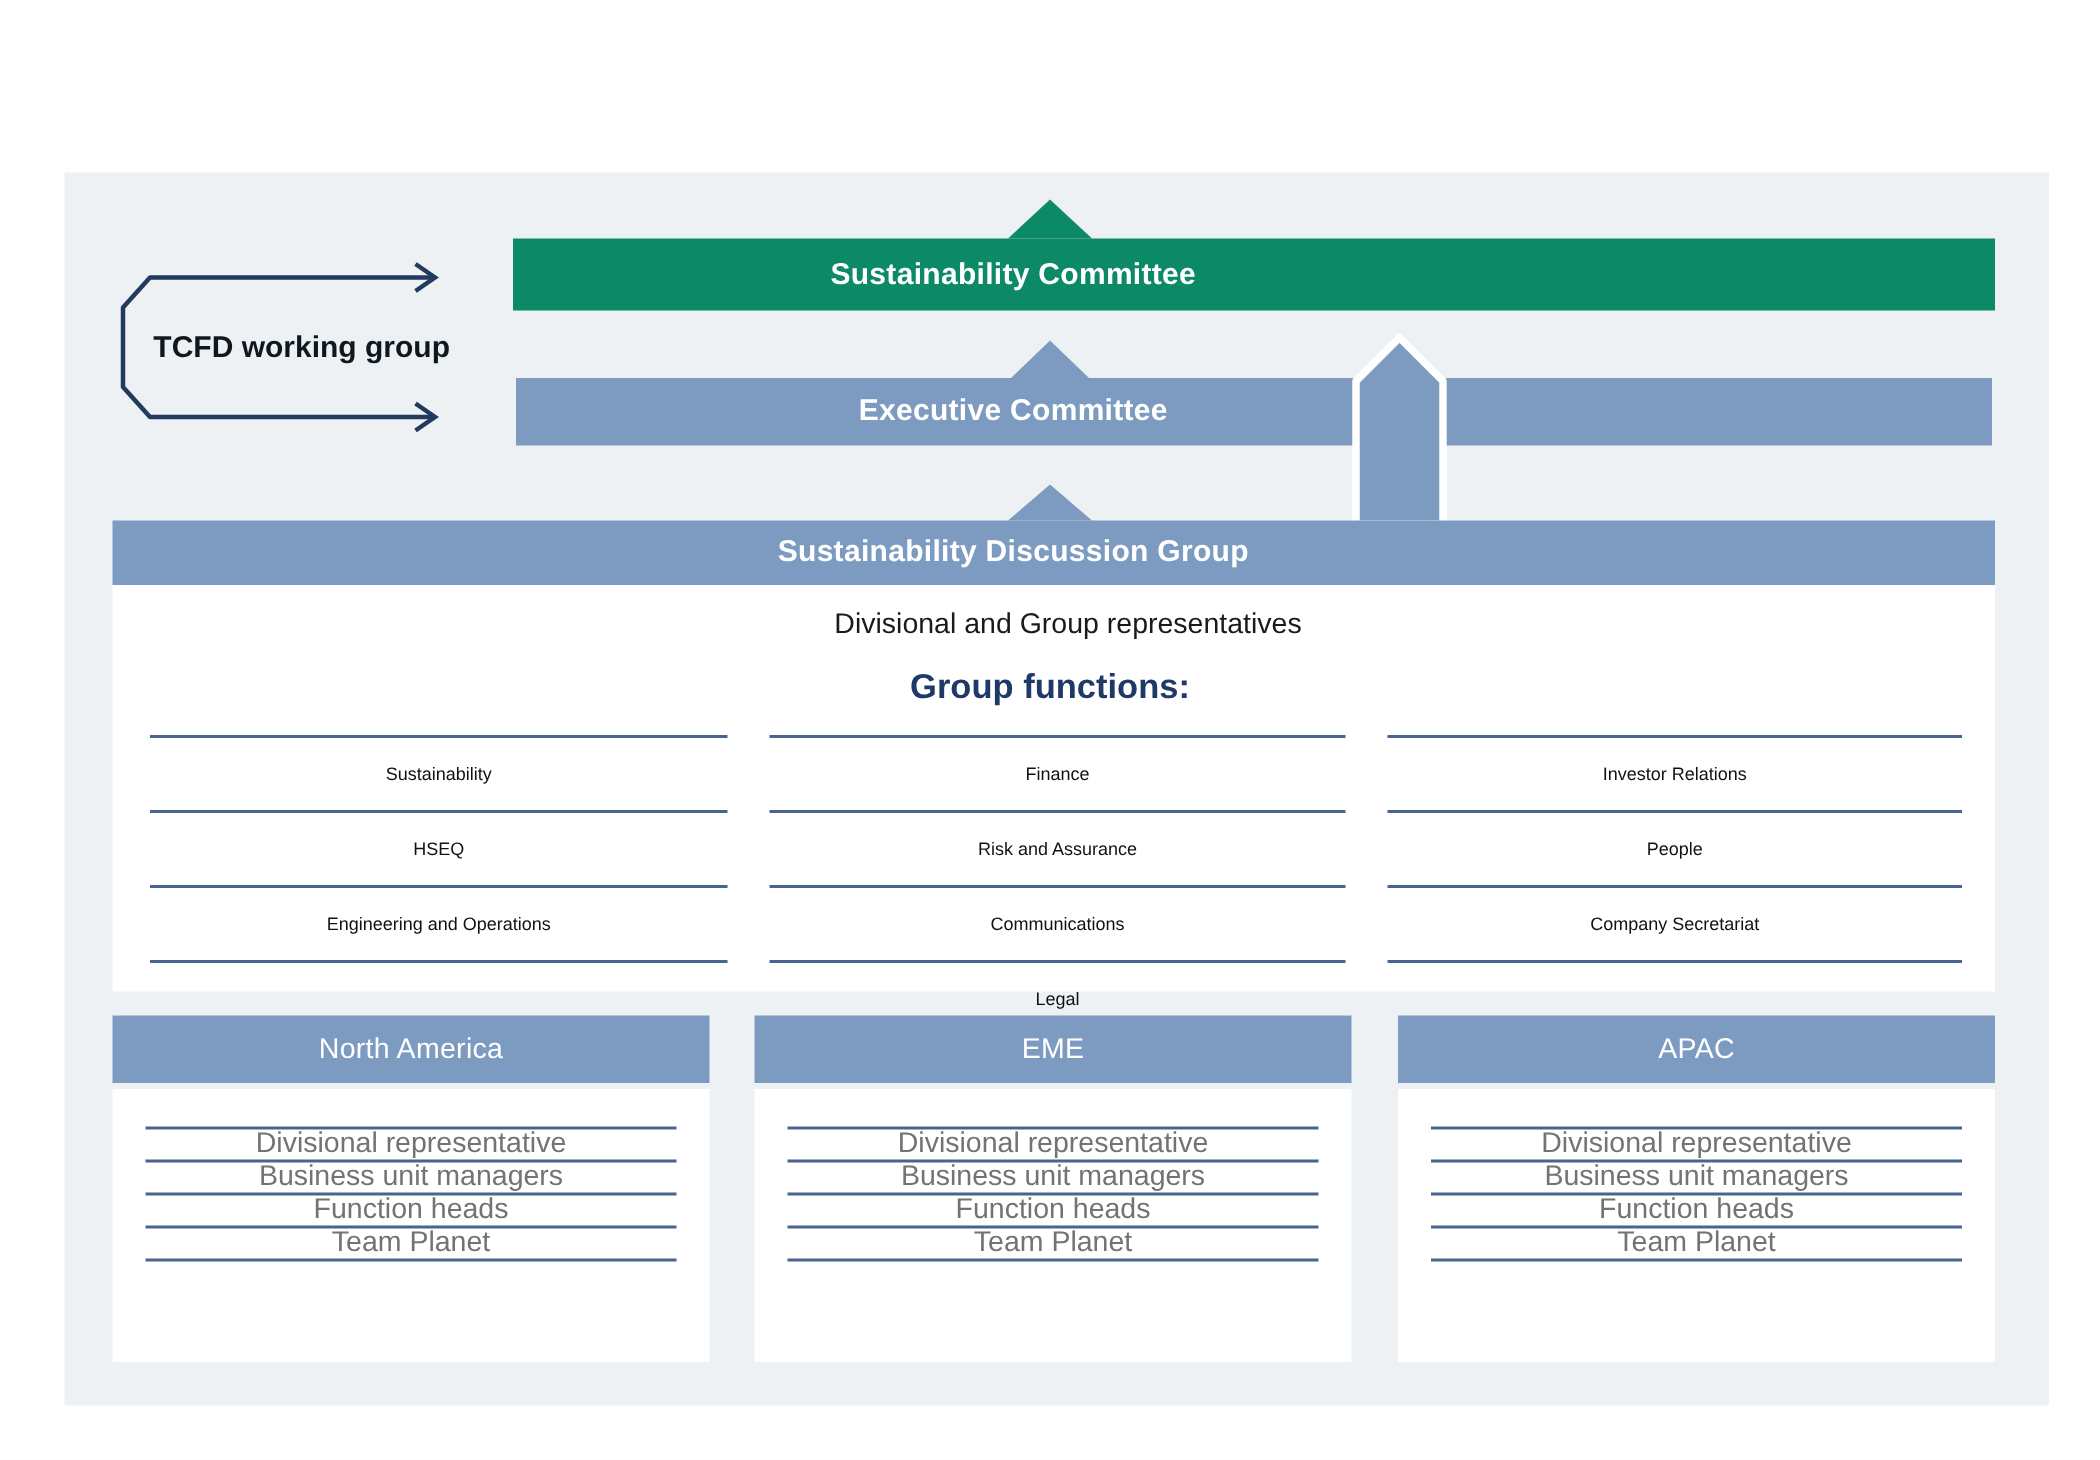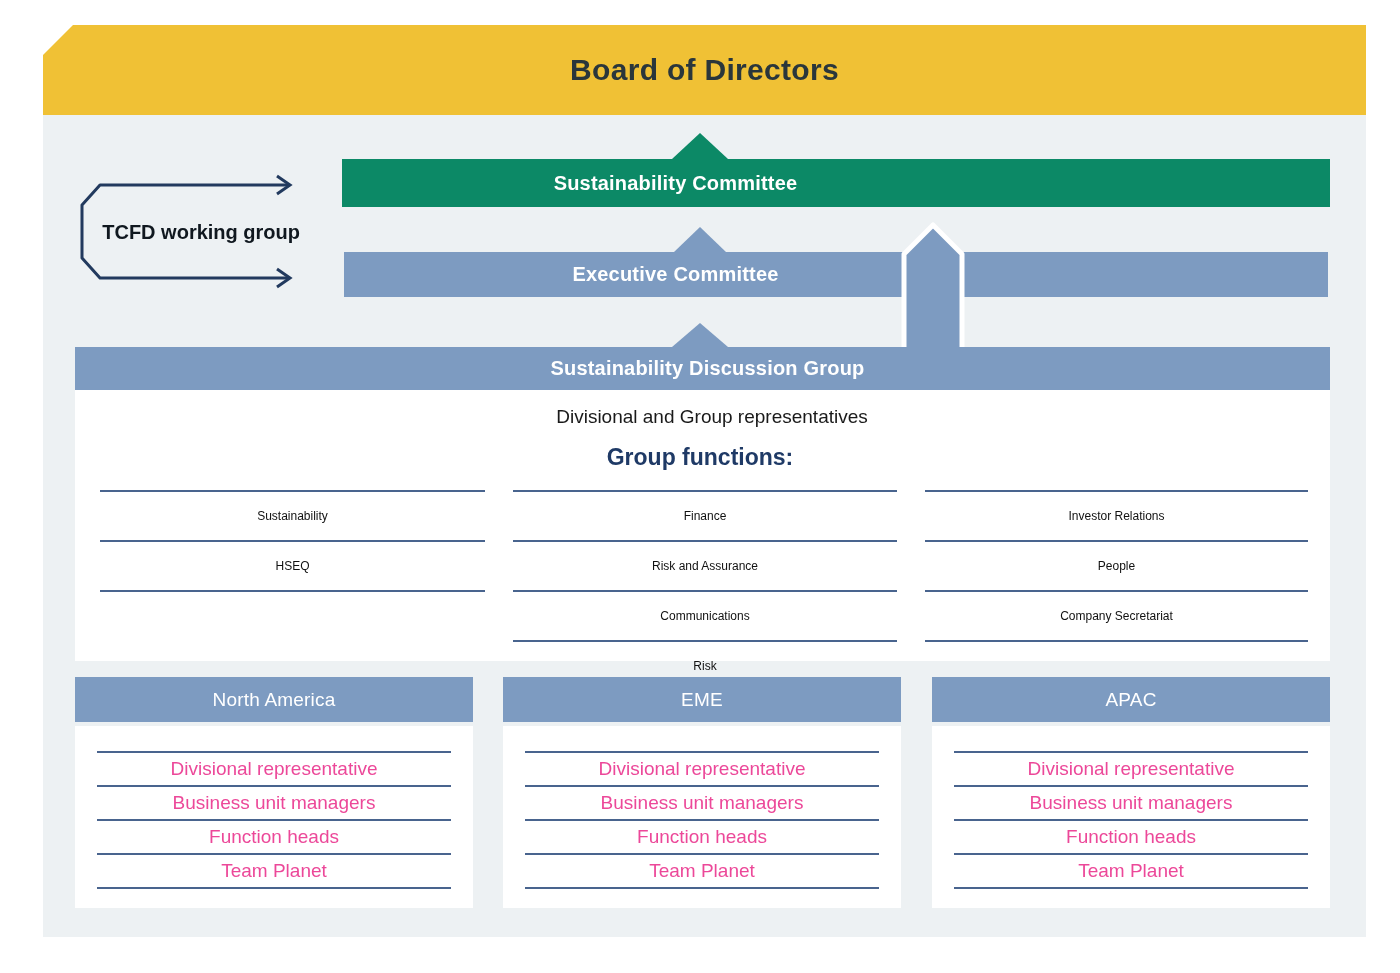--- a/index.html
+++ b/index.html
@@ -21,21 +21,21 @@
   
   .bar { position:absolute; }
   .bar-green { left:342px; top:159px; width:988px; height:48px; background:#0C8966; }
   .bar-exec  { left:344px; top:252px; width:984px; height:45px; background:#7D9BC1; }
   .bar-disc  { left:75px;  top:347px; width:1255px; height:43px; background:#7D9BC1; }
 
   .bar-label { position:absolute; left:0; width:1351px; text-align:center;
                color:#ffffff; font-weight:bold; font-size:20px; letter-spacing:.2px; }
   .lbl-green { top:159px; height:48px; line-height:48px; }
   .lbl-exec  { top:252px; height:45px; line-height:45px; }
-  .lbl-disc  { top:347px; height:43px; line-height:43px;padding-left:32px; }
+  .lbl-disc  { top:347px; height:43px; line-height:43px; }
 
   
   .tri { position:absolute; width:0; height:0; }
   .tri-green { left:672px; top:133px; border-left:28px solid transparent; border-right:28px solid transparent; border-bottom:26px solid #0C8966; }
   .tri-exec  { left:674px; top:227px; border-left:26px solid transparent; border-right:26px solid transparent; border-bottom:25px solid #7D9BC1; }
   .tri-disc  { left:672px; top:323px; border-left:28px solid transparent; border-right:28px solid transparent; border-bottom:24px solid #7D9BC1; }
 
   
   .big-arrow { position:absolute; left:898px; top:218px; width:70px; height:129px; }
 
@@ -61,34 +61,31 @@
                  font-size:12px; color:#111111; }
 
   
   .region-header { position:absolute; top:677px; width:398px; height:45px; background:#7D9BC1;
                    display:flex; align-items:center; justify-content:center;
                    color:#ffffff; font-weight:normal; font-size:19px; letter-spacing:.2px; }
   .region-box { position:absolute; top:726px; width:398px; height:182px; background:#ffffff; }
   .region-list { position:absolute; top:751px; width:354px; border-bottom:2px solid #49648E; }
   .rl-1 { left:97px; } .rl-2 { left:525px; } .rl-3 { left:954px; }
   .rh-1 { left:75px; } .rh-2 { left:503px; } .rh-3 { left:932px; }
-  .region-list .row { height:34px; border-top:2px solid #49648E; box-sizing:border-box;
+  .region-list .row { height:22px; border-top:2px solid #49648E; box-sizing:border-box;
                       display:flex; align-items:center; justify-content:center;
-                      font-size:19px; color:#ec4899; }
+                      font-size:19px; color:#737373; }
 </style>
 </head>
 <body>
 
 <div class="page">
 
   <div class="panel"></div>
 
-  <div class="banner">
-    <div class="banner-title">Board of Directors</div>
-  </div>
 
   <div class="tri tri-green"></div>
   <div class="bar bar-green"></div>
   <div class="bar-label lbl-green">Sustainability Committee</div>
 
   <div class="tri tri-exec"></div>
   <div class="bar bar-exec"></div>
   <div class="bar-label lbl-exec">Executive Committee</div>
 
   <div class="tri tri-disc"></div>
@@ -107,26 +104,27 @@
   </svg>
   <div class="tcfd-label">TCFD working group</div>
 
   <div class="content"></div>
   <div class="subtitle">Divisional and Group representatives</div>
   <div class="gf-heading">Group functions:</div>
 
   <div class="fn-col fn-col-1">
       <div class="row">Sustainability</div>
       <div class="row">HSEQ</div>
+      <div class="row">Engineering and Operations</div>
     </div>
   <div class="fn-col fn-col-2">
       <div class="row">Finance</div>
       <div class="row">Risk and Assurance</div>
       <div class="row">Communications</div>
-      <div class="row">Risk</div>
+      <div class="row">Legal</div>
     </div>
   <div class="fn-col fn-col-3">
       <div class="row">Investor Relations</div>
       <div class="row">People</div>
       <div class="row">Company Secretariat</div>
     </div>
 
   <div class="region-header rh-1">
     <span>North America</span>
   </div>

